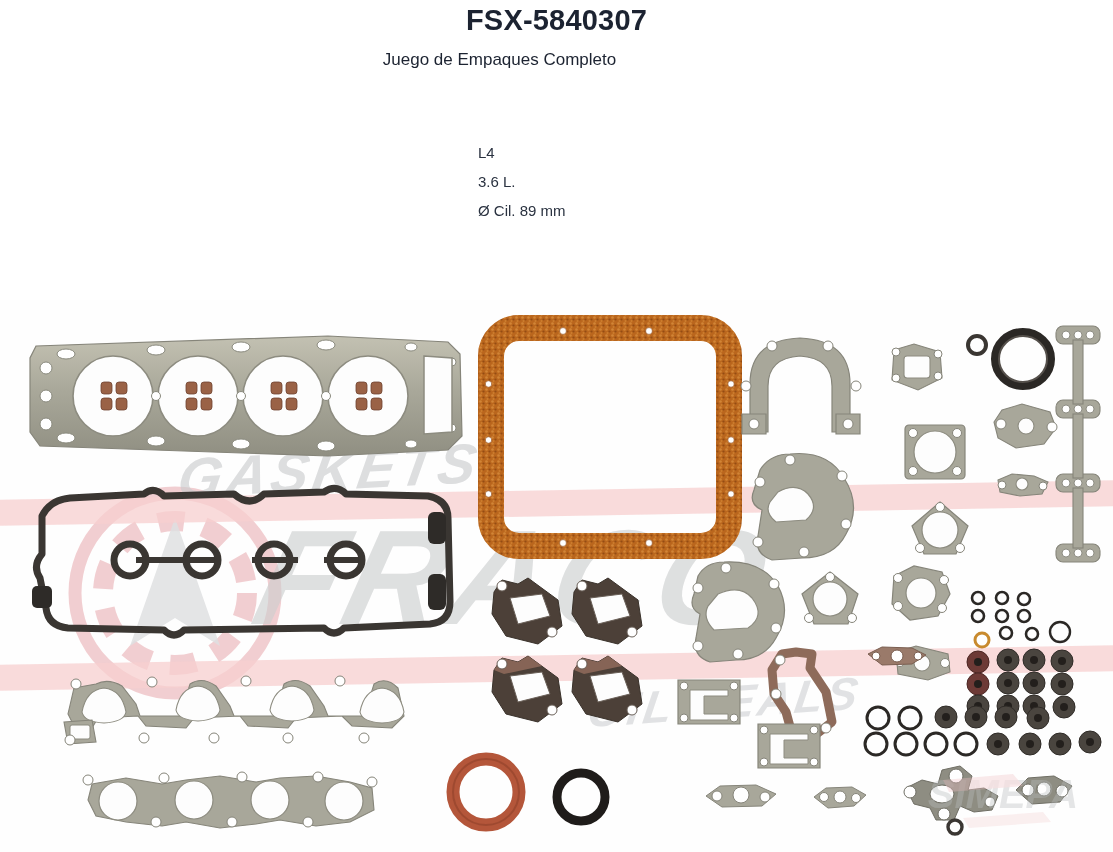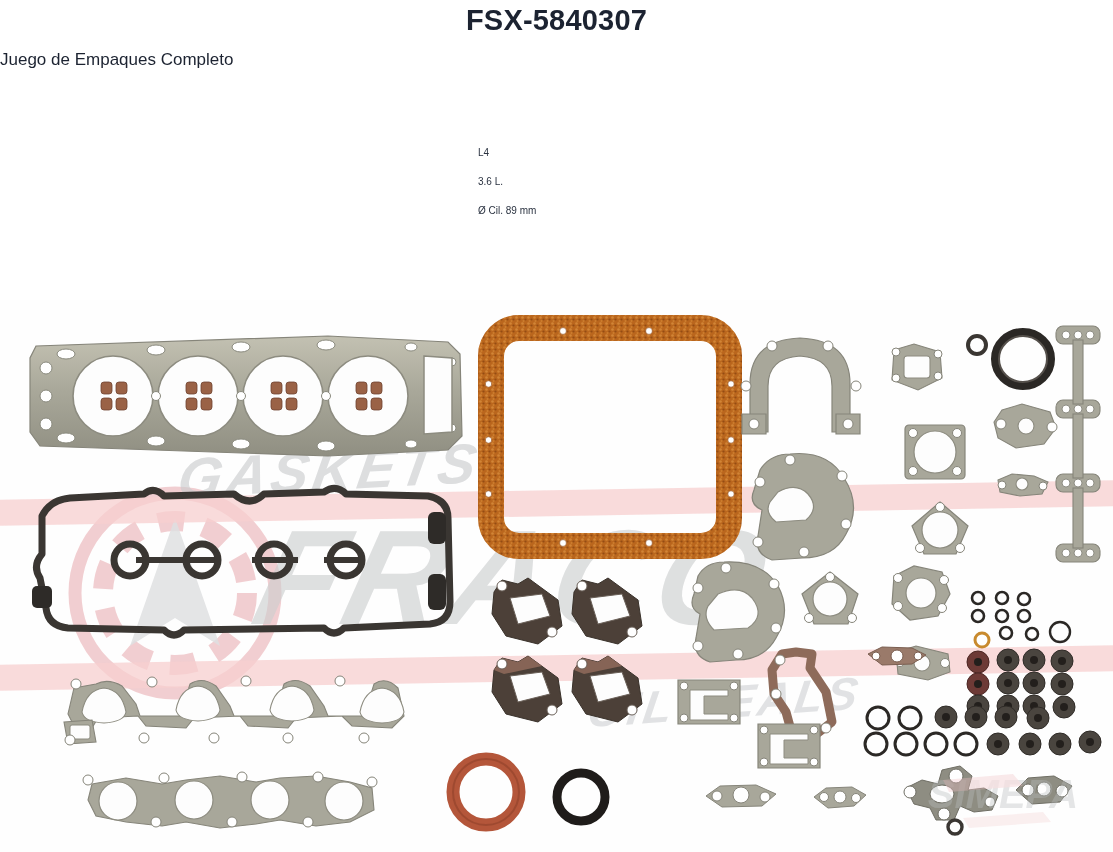--- a/index.html
+++ b/index.html
@@ -19,35 +19,35 @@
 
   
   #header { position: absolute; left: 0; top: 0; width: 1113px; height: 120px; }
   #part-number {
     position: absolute; left: 0; top: 4px; width: 1113px;
     text-align: center;
     font-size: 29px; font-weight: bold; color: #1c2331;
     letter-spacing: .2px;
   }
   .subtitle {
-    position: absolute; left: 0; width: 999px; 
+    position: absolute; left: 0; width: 999px; text-align: center;
     font-size: 17px; color: #1c2331;
   }
   #subtitle-1 { top: 50px; }
   #subtitle-2 { top: 74px; }
 
   
   #spec-labels { position: absolute; left: 6px; top: 136px; width: 400px; }
   #spec-labels div {
     font-size: 20px; font-weight: bold; color: #1c2331;
     line-height: 29px; white-space: nowrap;
   }
   #spec-values { position: absolute; left: 478px; top: 138px; width: 400px; }
   #spec-values div {
-    font-size: 10px; color: #2a3240; line-height: 29px; white-space: nowrap;
+    font-size: 15px; color: #2a3240; line-height: 29px; white-space: nowrap;
   }
 
   
   #plate {
     position: absolute; left: 0; top: 300px;
     width: 1113px; height: 552px;
     background: #fefefe; overflow: hidden;
   }
 
   

